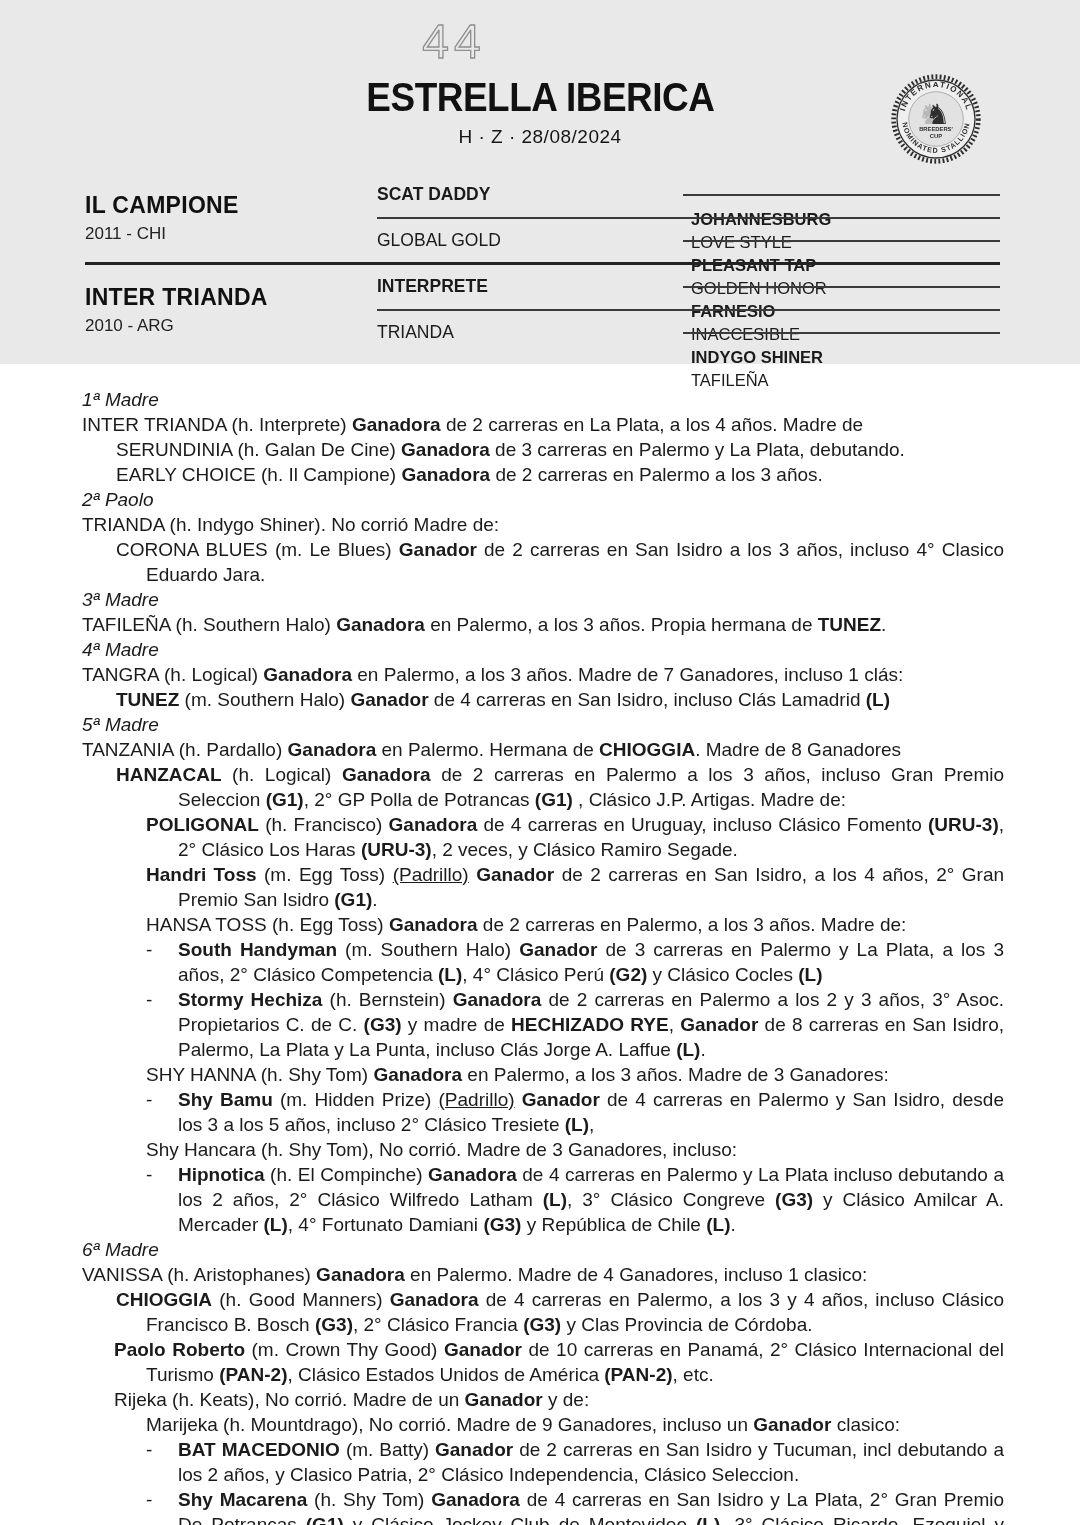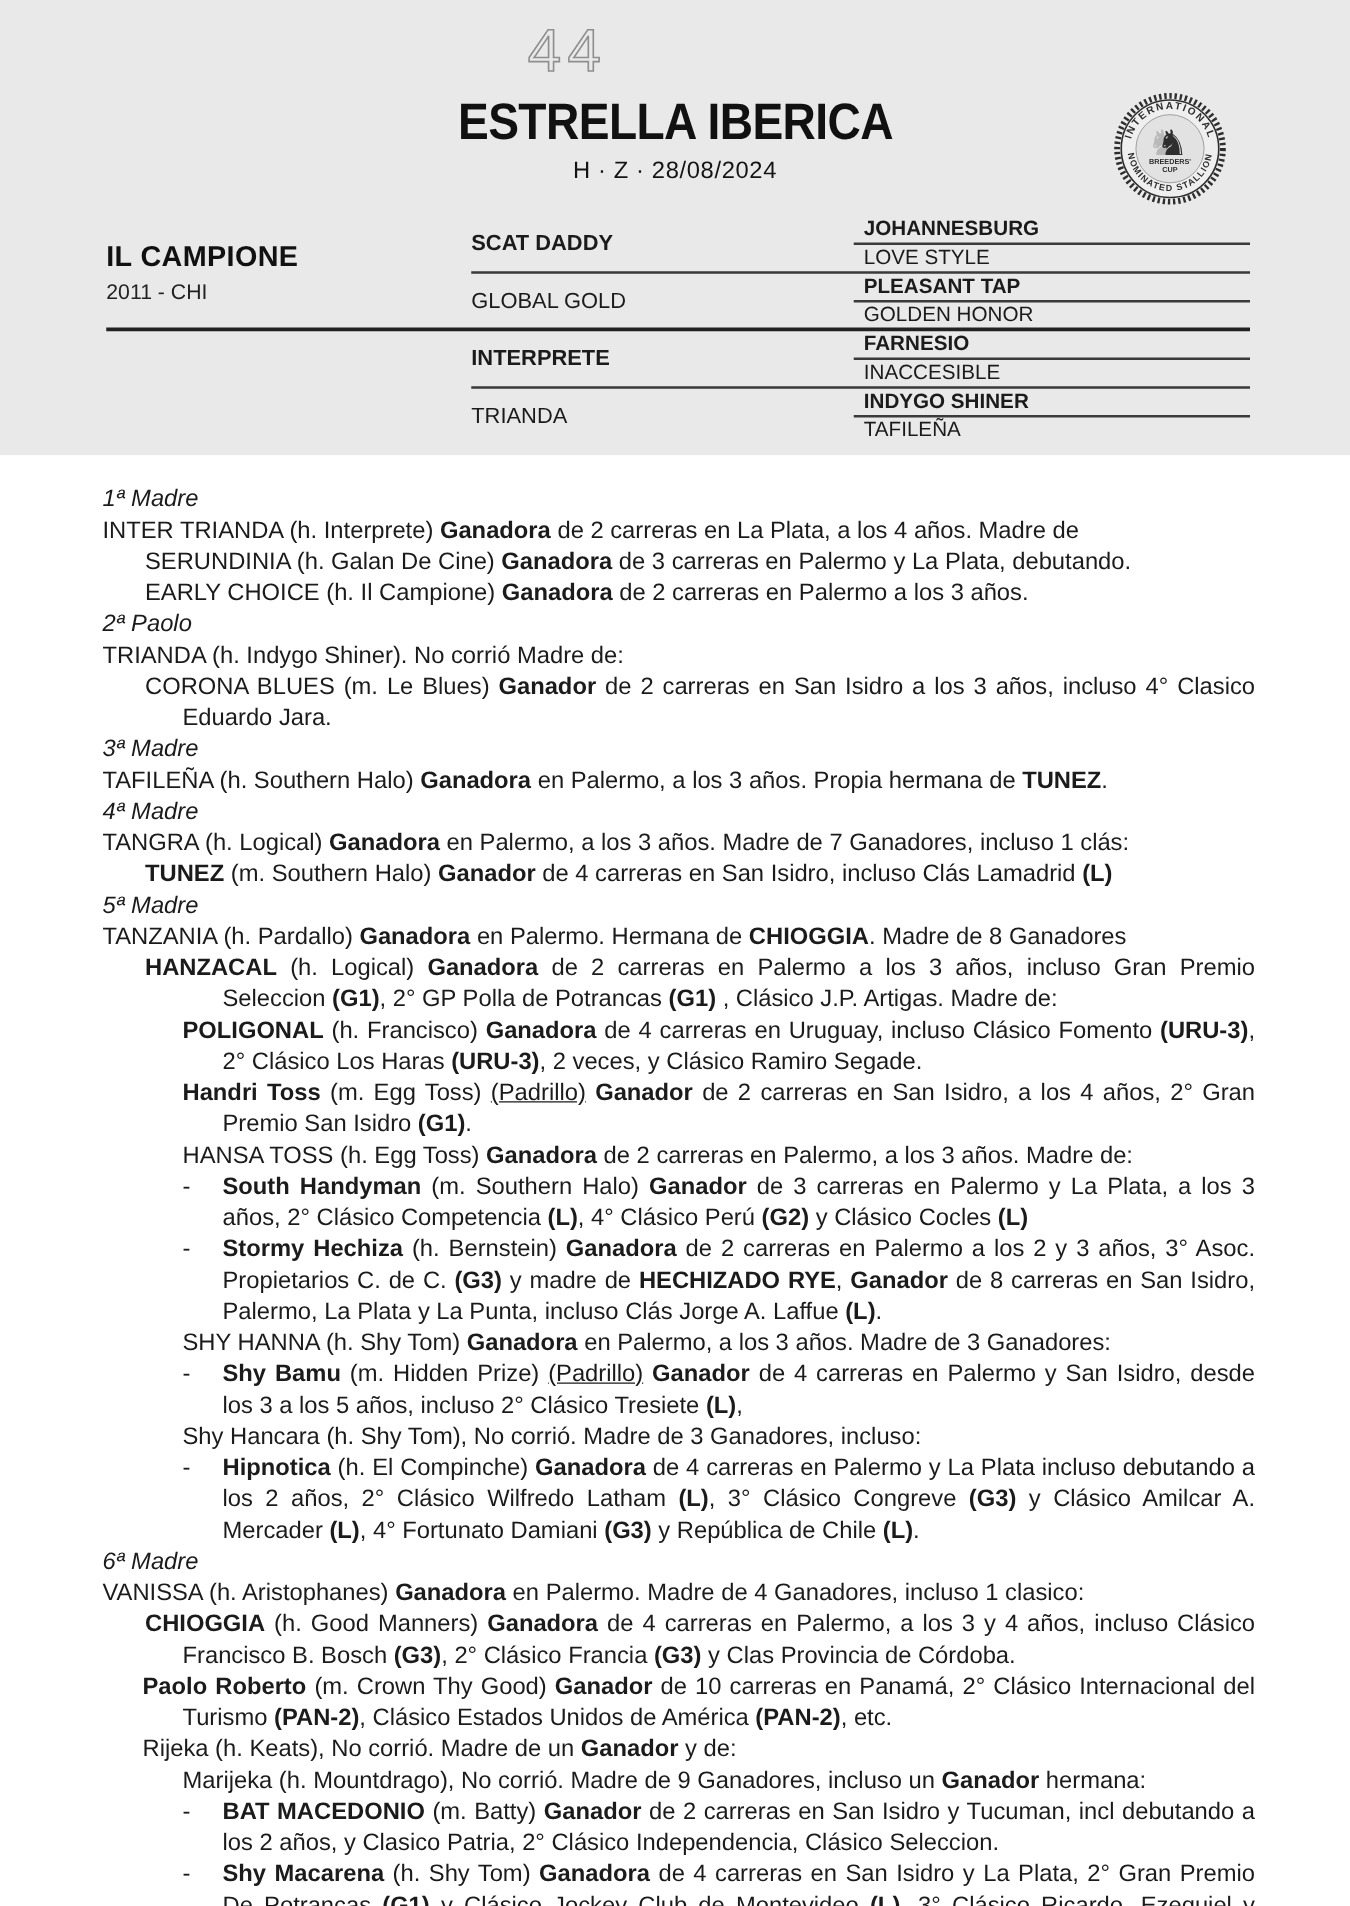--- a/index.html
+++ b/index.html
@@ -47,21 +47,21 @@
   .badge{position:absolute;top:72px;left:889px;width:94px;height:94px;}
   
   .pedigree{
     position:absolute;top:172px;left:85px;width:915px;height:184px;
     font-size:17px;
   }
   .ped-abs{position:absolute;white-space:nowrap;}
   .ped-main-name{font-size:23px;font-weight:bold;letter-spacing:.3px;color:#111;}
   .ped-main-year{font-size:17px;margin-top:5px;color:#222;}
   .ped-col2{left:292px;height:23px;line-height:23px;font-size:17.5px;}
-  .ped-col3{left:606px;height:23px;line-height:23px;font-size:16.5px;}
+  .ped-col3{left:606px;height:23px;line-height:23px;font-size:16.5px;margin-top:36px;}
   .bold{font-weight:bold;}
   .ped-line{position:absolute;background:#3a3a3a;height:1.5px;}
   .ped-line.thick{height:2.5px;background:#222;}
   
   .body-text{
     position:absolute;top:364px;left:0;width:1080px;
     padding-top:23px;
     font-size:19px;line-height:25px;color:#1b1b1b;
   }
   .madre-heading{
@@ -109,20 +109,24 @@
         <text x="50" y="70" font-size="6.2" font-weight="bold" text-anchor="middle" fill="#2e2e2e" font-family="Liberation Sans, DejaVu Sans, sans-serif">CUP</text>
       </svg>
     </div>
 
     <div class="pedigree">
 
       <div class="ped-abs" style="left:0;top:20px">
         <div class="ped-main-name">IL CAMPIONE</div>
         <div class="ped-main-year">2011 - CHI</div>
       </div>
+      <div class="ped-abs" style="left:0;top:112px">
+        <div class="ped-main-name">INTER TRIANDA</div>
+        <div class="ped-main-year">2010 - ARG</div>
+      </div>
 
       <div class="ped-abs ped-col2 bold" style="top:11px">SCAT DADDY</div>
       <div class="ped-abs ped-col2" style="top:57px">GLOBAL GOLD</div>
       <div class="ped-abs ped-col2 bold" style="top:103px">INTERPRETE</div>
       <div class="ped-abs ped-col2" style="top:149px">TRIANDA</div>
 
       <div class="ped-abs ped-col3 bold" style="top:0">JOHANNESBURG</div>
       <div class="ped-abs ped-col3" style="top:23px">LOVE STYLE</div>
       <div class="ped-abs ped-col3 bold" style="top:46px">PLEASANT TAP</div>
       <div class="ped-abs ped-col3" style="top:69px">GOLDEN HONOR</div>
@@ -164,18 +168,18 @@
       <div class="para" style="padding-left: 178px; text-indent: -32px;"><span class="dash">-</span><span class="b">Stormy Hechiza</span><span> (h. Bernstein) </span><span class="b">Ganadora</span><span> de 2 carreras en Palermo a los 2 y 3 años, 3° Asoc. Propietarios C. de C. </span><span class="b">(G3)</span><span> y madre de </span><span class="b">HECHIZADO RYE</span><span>, </span><span class="b">Ganador</span><span> de 8 carreras en San Isidro, Palermo, La Plata y La Punta, incluso Clás Jorge A. Laffue </span><span class="b">(L)</span><span>.</span></div>
       <div class="para" style="padding-left: 146px; text-indent: 0px;"><span>SHY HANNA (h. Shy Tom) </span><span class="b">Ganadora</span><span> en Palermo, a los 3 años. Madre de 3 Ganadores:</span></div>
       <div class="para" style="padding-left: 178px; text-indent: -32px;"><span class="dash">-</span><span class="b">Shy Bamu</span><span> (m. Hidden Prize) </span><span class="u">(Padrillo)</span><span> </span><span class="b">Ganador</span><span> de 4 carreras en Palermo y San Isidro, desde los 3 a los 5 años, incluso 2° Clásico Tresiete </span><span class="b">(L)</span><span>,</span></div>
       <div class="para" style="padding-left: 146px; text-indent: 0px;"><span>Shy Hancara (h. Shy Tom), No corrió. Madre de 3 Ganadores, incluso:</span></div>
       <div class="para" style="padding-left: 178px; text-indent: -32px;"><span class="dash">-</span><span class="b">Hipnotica</span><span> (h. El Compinche) </span><span class="b">Ganadora</span><span> de 4 carreras en Palermo y La Plata incluso debutando a los 2 años, 2° Clásico Wilfredo Latham </span><span class="b">(L)</span><span>, 3° Clásico Congreve </span><span class="b">(G3)</span><span> y Clásico Amilcar A. Mercader </span><span class="b">(L)</span><span>, 4° Fortunato Damiani </span><span class="b">(G3)</span><span> y República de Chile </span><span class="b">(L)</span><span>.</span></div>
       <div class="madre-heading">6ª Madre</div>
       <div class="para" style="padding-left: 82px; text-indent: 0px;"><span>VANISSA (h. Aristophanes) </span><span class="b">Ganadora</span><span> en Palermo. Madre de 4 Ganadores, incluso 1 clasico:</span></div>
       <div class="para" style="padding-left: 146px; text-indent: -30px;"><span class="b">CHIOGGIA</span><span> (h. Good Manners) </span><span class="b">Ganadora</span><span> de 4 carreras en Palermo, a los 3 y 4 años, incluso Clásico Francisco B. Bosch </span><span class="b">(G3)</span><span>, 2° Clásico Francia </span><span class="b">(G3)</span><span> y Clas Provincia de Córdoba.</span></div>
       <div class="para" style="padding-left: 146px; text-indent: -32px;"><span class="b">Paolo Roberto</span><span> (m. Crown Thy Good) </span><span class="b">Ganador</span><span> de 10 carreras en Panamá, 2° Clásico Internacional del Turismo </span><span class="b">(PAN-2)</span><span>, Clásico Estados Unidos de América </span><span class="b">(PAN-2)</span><span>, etc.</span></div>
       <div class="para" style="padding-left: 114px; text-indent: 0px;"><span>Rijeka (h. Keats), No corrió. Madre de un </span><span class="b">Ganador</span><span> y de:</span></div>
-      <div class="para" style="padding-left: 146px; text-indent: 0px;"><span>Marijeka (h. Mountdrago), No corrió. Madre de 9 Ganadores, incluso un </span><span class="b">Ganador</span><span> hermana:</span></div>
+      <div class="para" style="padding-left: 146px; text-indent: 0px;"><span>Marijeka (h. Mountdrago), No corrió. Madre de 9 Ganadores, incluso un </span><span class="b">Ganador</span><span> clasico:</span></div>
       <div class="para" style="padding-left: 178px; text-indent: -32px;"><span class="dash">-</span><span class="b">BAT MACEDONIO</span><span> (m. Batty) </span><span class="b">Ganador</span><span> de 2 carreras en San Isidro y Tucuman, incl debutando a los 2 años, y Clasico Patria, 2° Clásico Independencia, Clásico Seleccion.</span></div>
       <div class="para" style="padding-left: 178px; text-indent: -32px;"><span class="dash">-</span><span class="b">Shy Macarena</span><span> (h. Shy Tom) </span><span class="b">Ganadora</span><span> de 4 carreras en San Isidro y La Plata, 2° Gran Premio De Potrancas </span><span class="b">(G1)</span><span> y Clásico Jockey Club de Montevideo </span><span class="b">(L)</span><span>, 3° Clásico Ricardo, Ezequiel y Ezequiel M. Fernández. Guerrico </span></div>
     </div>
 
 </div>
 
 </body></html>

